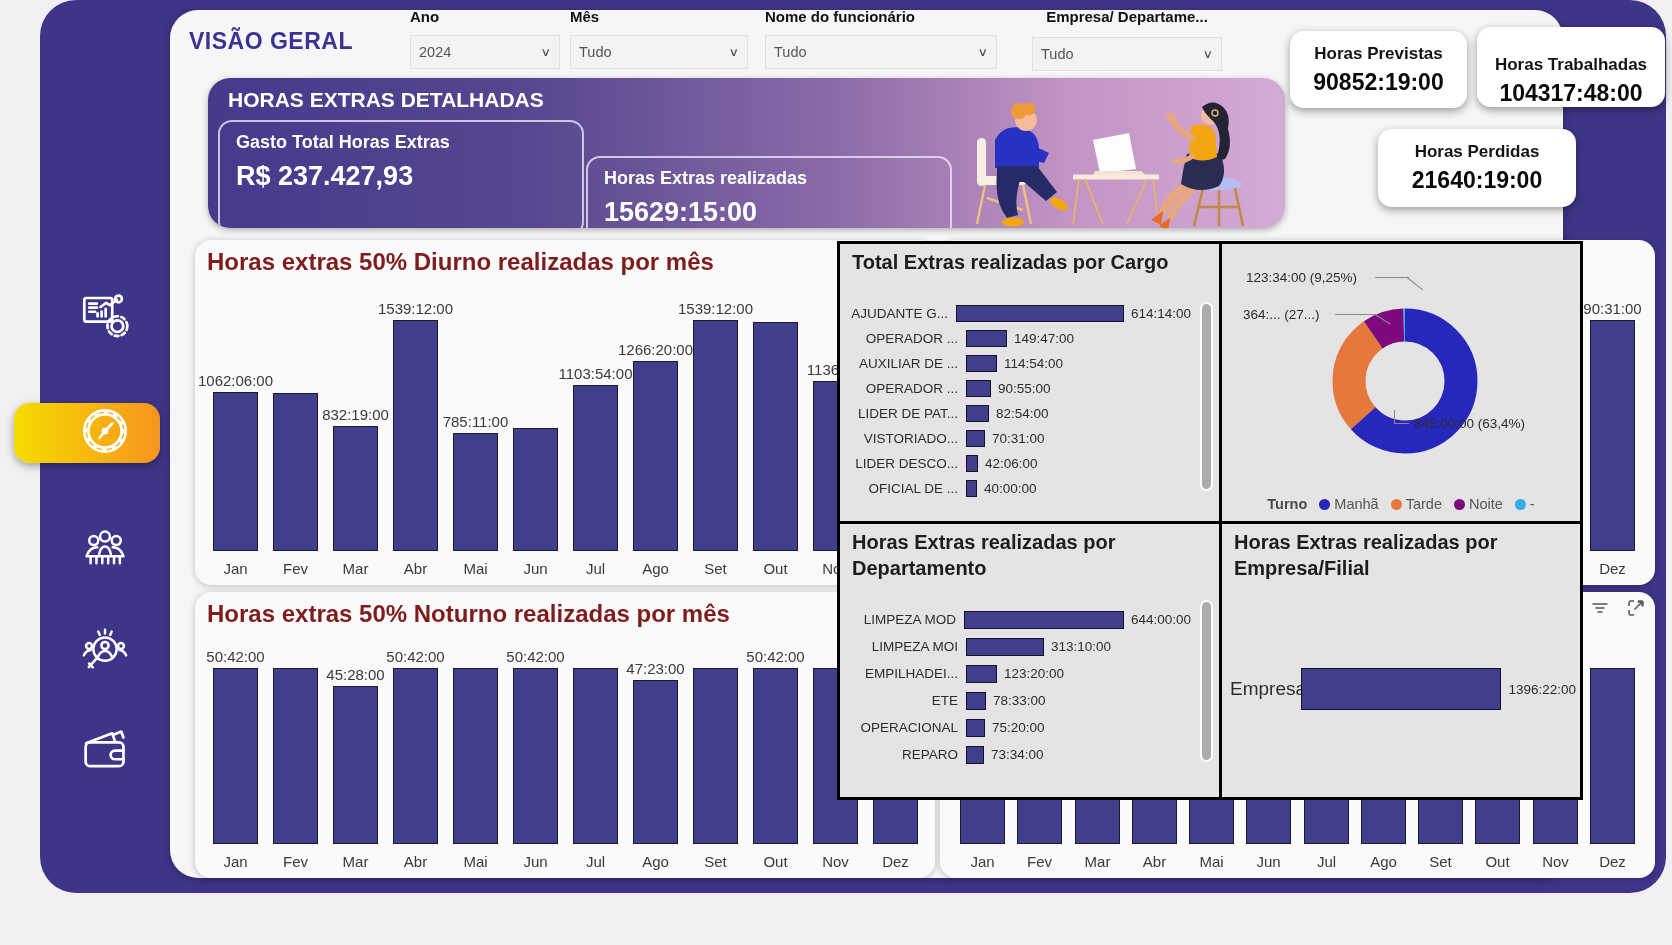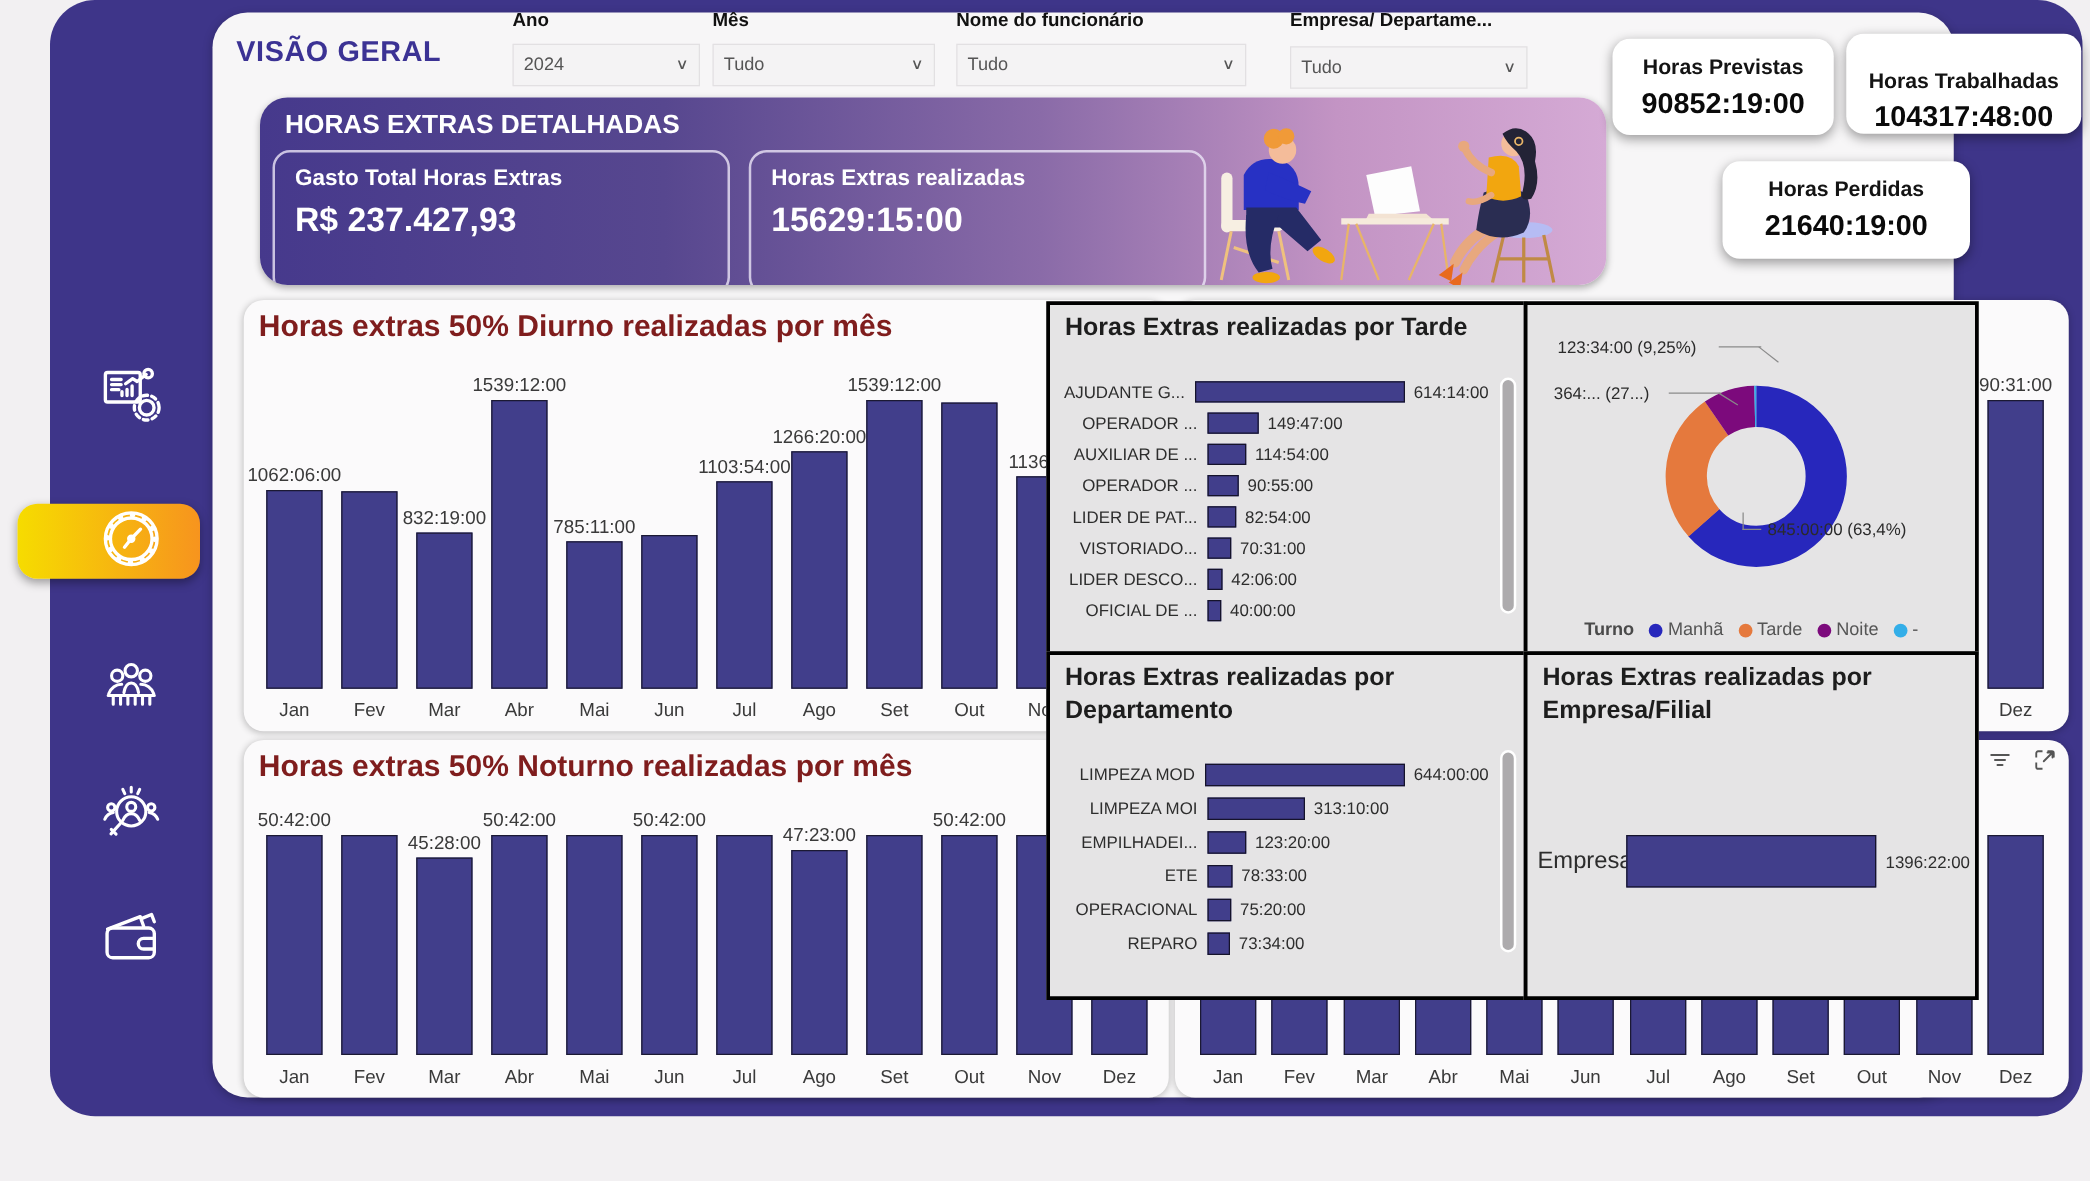--- a/index.html
+++ b/index.html
@@ -136,21 +136,21 @@
         <span class="chevron">∨</span>
       </div>
   </div>
   <div class="filter-group" style="left:765px;width:232px;">
     <div class="filter-label">Nome do funcionário</div>
     <div class="dropdown">
         <span>Tudo</span>
         <span class="chevron">∨</span>
       </div>
   </div>
-  <div class="filter-group" style="left:1032px;width:190px;">
+  <div class="filter-group" style="left:1032px;width:190px;text-align:center;">
     <div class="filter-label">Empresa/ Departame...</div>
     <div class="dropdown" style="margin-top:12px;">
         <span>Tudo</span>
         <span class="chevron">∨</span>
       </div>
   </div>
 
   <div class="kpi-card" style="left:1290px;top:31px;width:177px;height:77px;">
     <div class="kpi-label">Horas Previstas</div>
     <div class="kpi-value">90852:19:00</div>
@@ -163,21 +163,21 @@
     <div class="kpi-label">Horas Perdidas</div>
     <div class="kpi-value">21640:19:00</div>
   </div>
 
   <div class="banner">
     <div class="banner-title">HORAS EXTRAS DETALHADAS</div>
     <div class="stat-box" style="left:10px;">
       <div class="stat-label">Gasto Total Horas Extras</div>
       <div class="stat-value">R$ 237.427,93</div>
     </div>
-    <div class="stat-box" style="left:391px;">
+    <div class="stat-box" style="left:378px;margin-top:36px;">
       <div class="stat-label">Horas Extras realizadas</div>
       <div class="stat-value">15629:15:00</div>
     </div>
     <span style="position:absolute;right:0;top:0;">
       <svg width="360" height="150" viewBox="0 0 360 150">
 
         <rect x="52" y="60" width="9" height="48" rx="4.5" fill="#F7EFE2"></rect>
         <rect x="52" y="98" width="50" height="9" rx="4.5" fill="#F7EFE2"></rect>
         <path d="M60 107L52 146M98 107L106 146M62 120L98 132" stroke="#EFC17E" stroke-width="2.4" fill="none"></path>
 
@@ -352,21 +352,21 @@
         <div class="column-bar" style="left: 521px; bottom: 26px; width: 45px; height: 176px;"></div>
         <div class="axis-label" style="left: 513.5px; bottom: 0px;">Out</div>
         <div class="column-bar" style="left: 579px; bottom: 26px; width: 45px; height: 176px;"></div>
         <div class="axis-label" style="left: 571.5px; bottom: 0px;">Nov</div>
         <div class="column-bar" style="left: 636px; bottom: 26px; width: 45px; height: 176px;"></div>
         <div class="axis-label" style="left: 628.5px; bottom: 0px;">Dez</div>
       </div>
   </div>
 
   <div class="overlay-panel" style="left:837px;top:241px;width:385px;height:283px;">
-    <div class="panel-title" style="white-space:nowrap;overflow:hidden;">Horas Extras realizadas por Tarde</div>
+    <div class="panel-title" style="white-space:nowrap;overflow:hidden;">Total Extras realizadas por Cargo</div>
     <div class="plot" style="left:8px;right:28px;top:57px;bottom:8px;">
         <div class="hrow" style="height: 25px;">
           <span class="row-label" style="width: 118px;">AJUDANTE G...</span>
           <div class="row-bar" style="width: 168px; height: 17px;"></div>
           <span class="row-value">614:14:00</span>
         </div>
         <div class="hrow" style="height: 25px;">
           <span class="row-label" style="width: 118px;">OPERADOR ...</span>
           <div class="row-bar" style="width: 41px; height: 17px;"></div>
           <span class="row-value">149:47:00</span>

